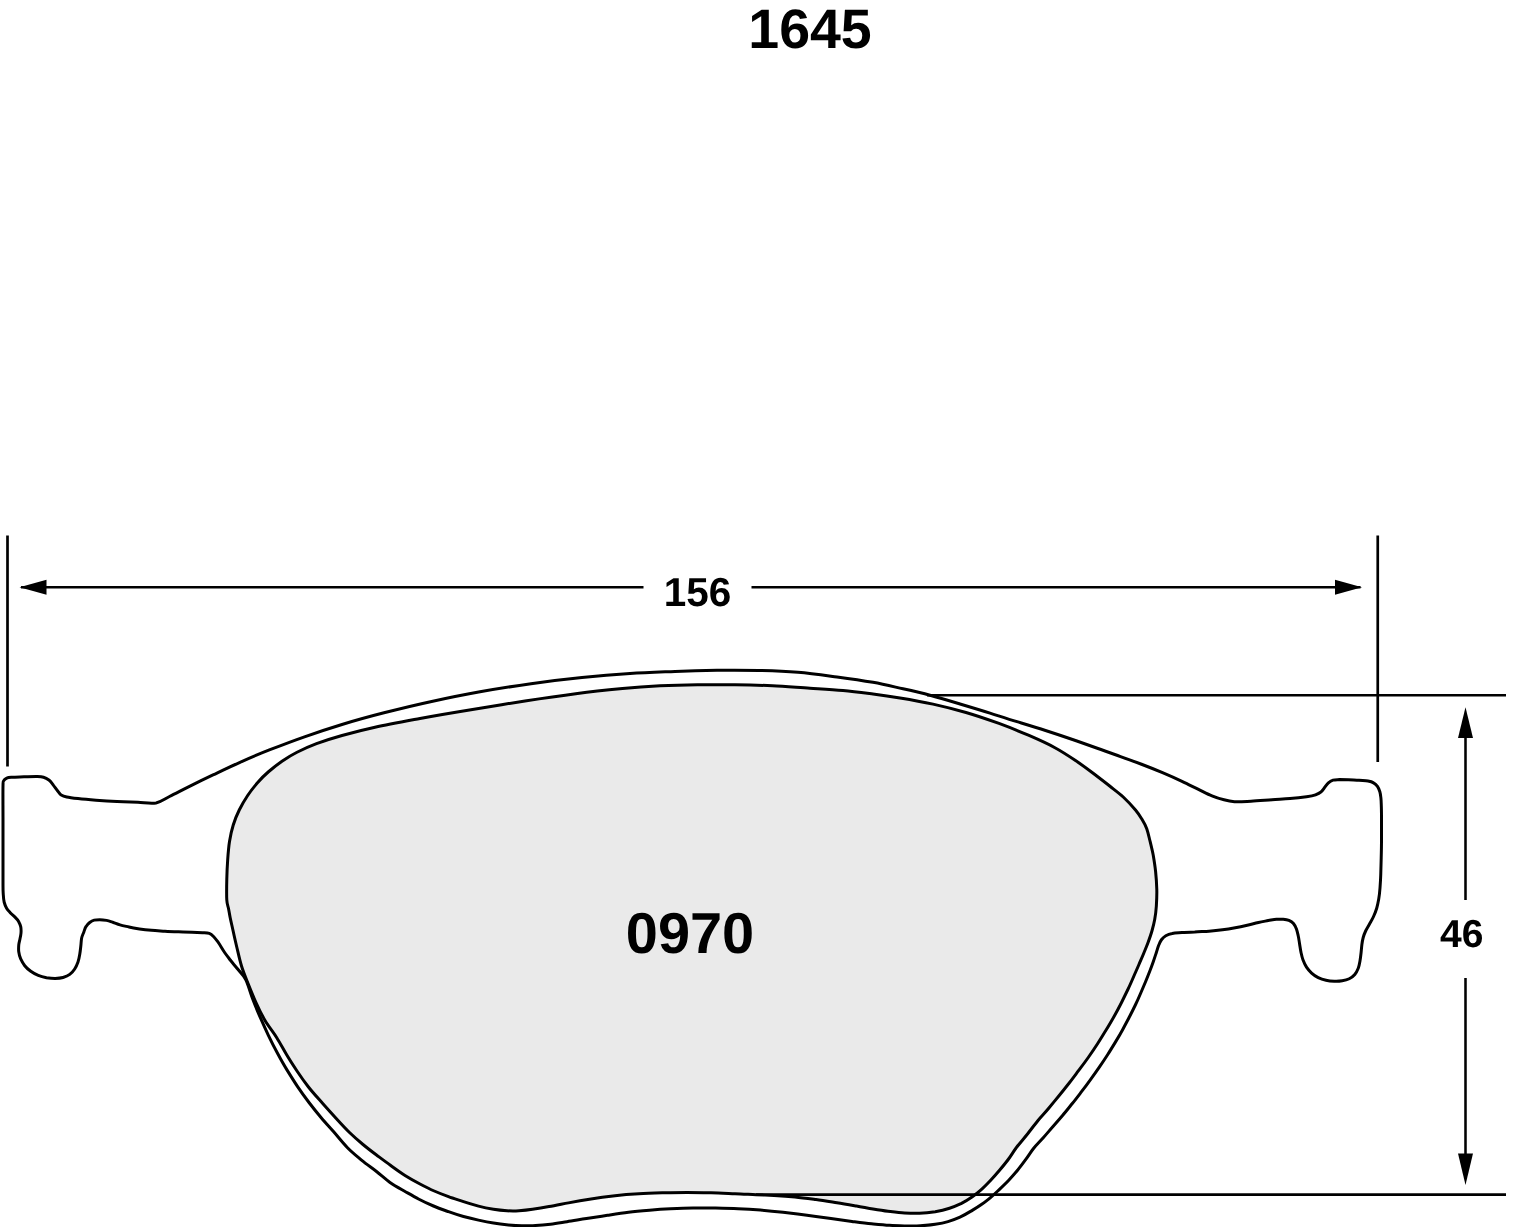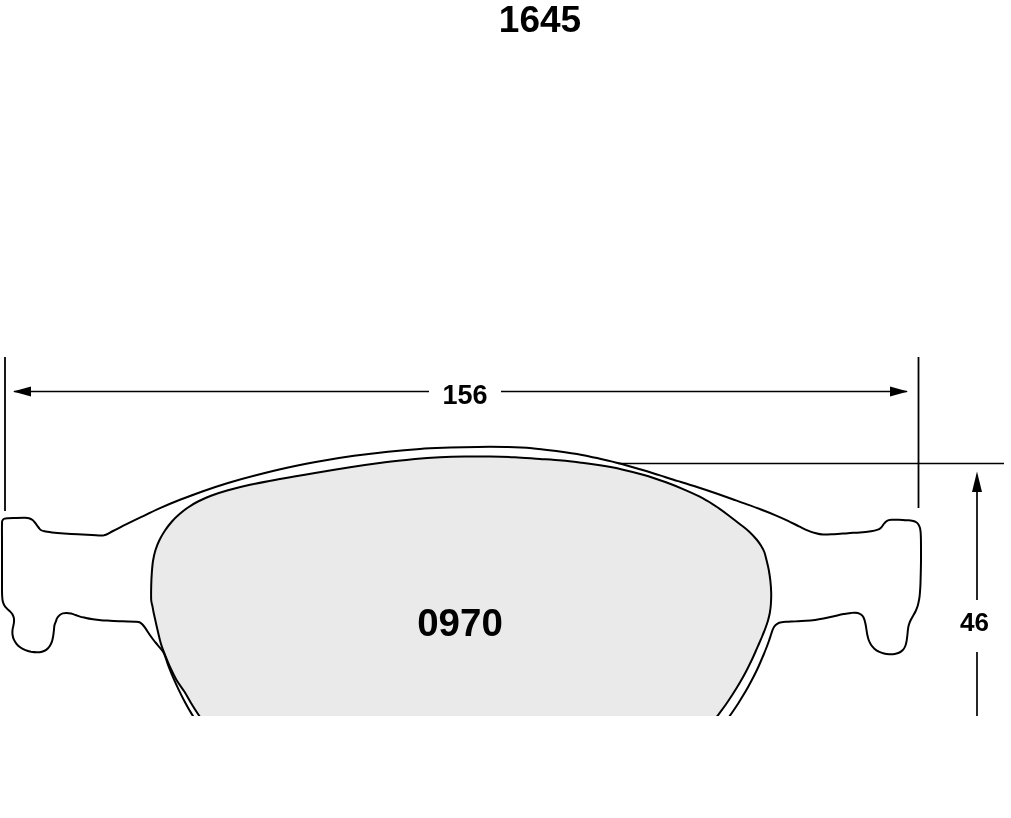--- a/index.html
+++ b/index.html
@@ -1,16 +1,16 @@
 <!DOCTYPE html>
 <html><head>
 <meta charset="utf-8">
 <style>
   html,body{margin:0;padding:0;background:#ffffff;}
-  .page{position:relative;width:1011px;height:716px;background:#ffffff;overflow:hidden;
+  .page{position:relative;width:1011px;height:818px;background:#ffffff;overflow:hidden;
         font-family:"Liberation Sans", sans-serif;}
   svg{position:absolute;left:0;top:0;}
 </style>
 </head>
 <body>
 <div class="page">
 
 <svg width="1011" height="818" viewBox="0 0 1011 818">
 
   <text x="540" y="32.2" font-family="Liberation Sans, sans-serif" font-size="37" font-weight="bold" fill="#000" text-anchor="middle">1645</text>

